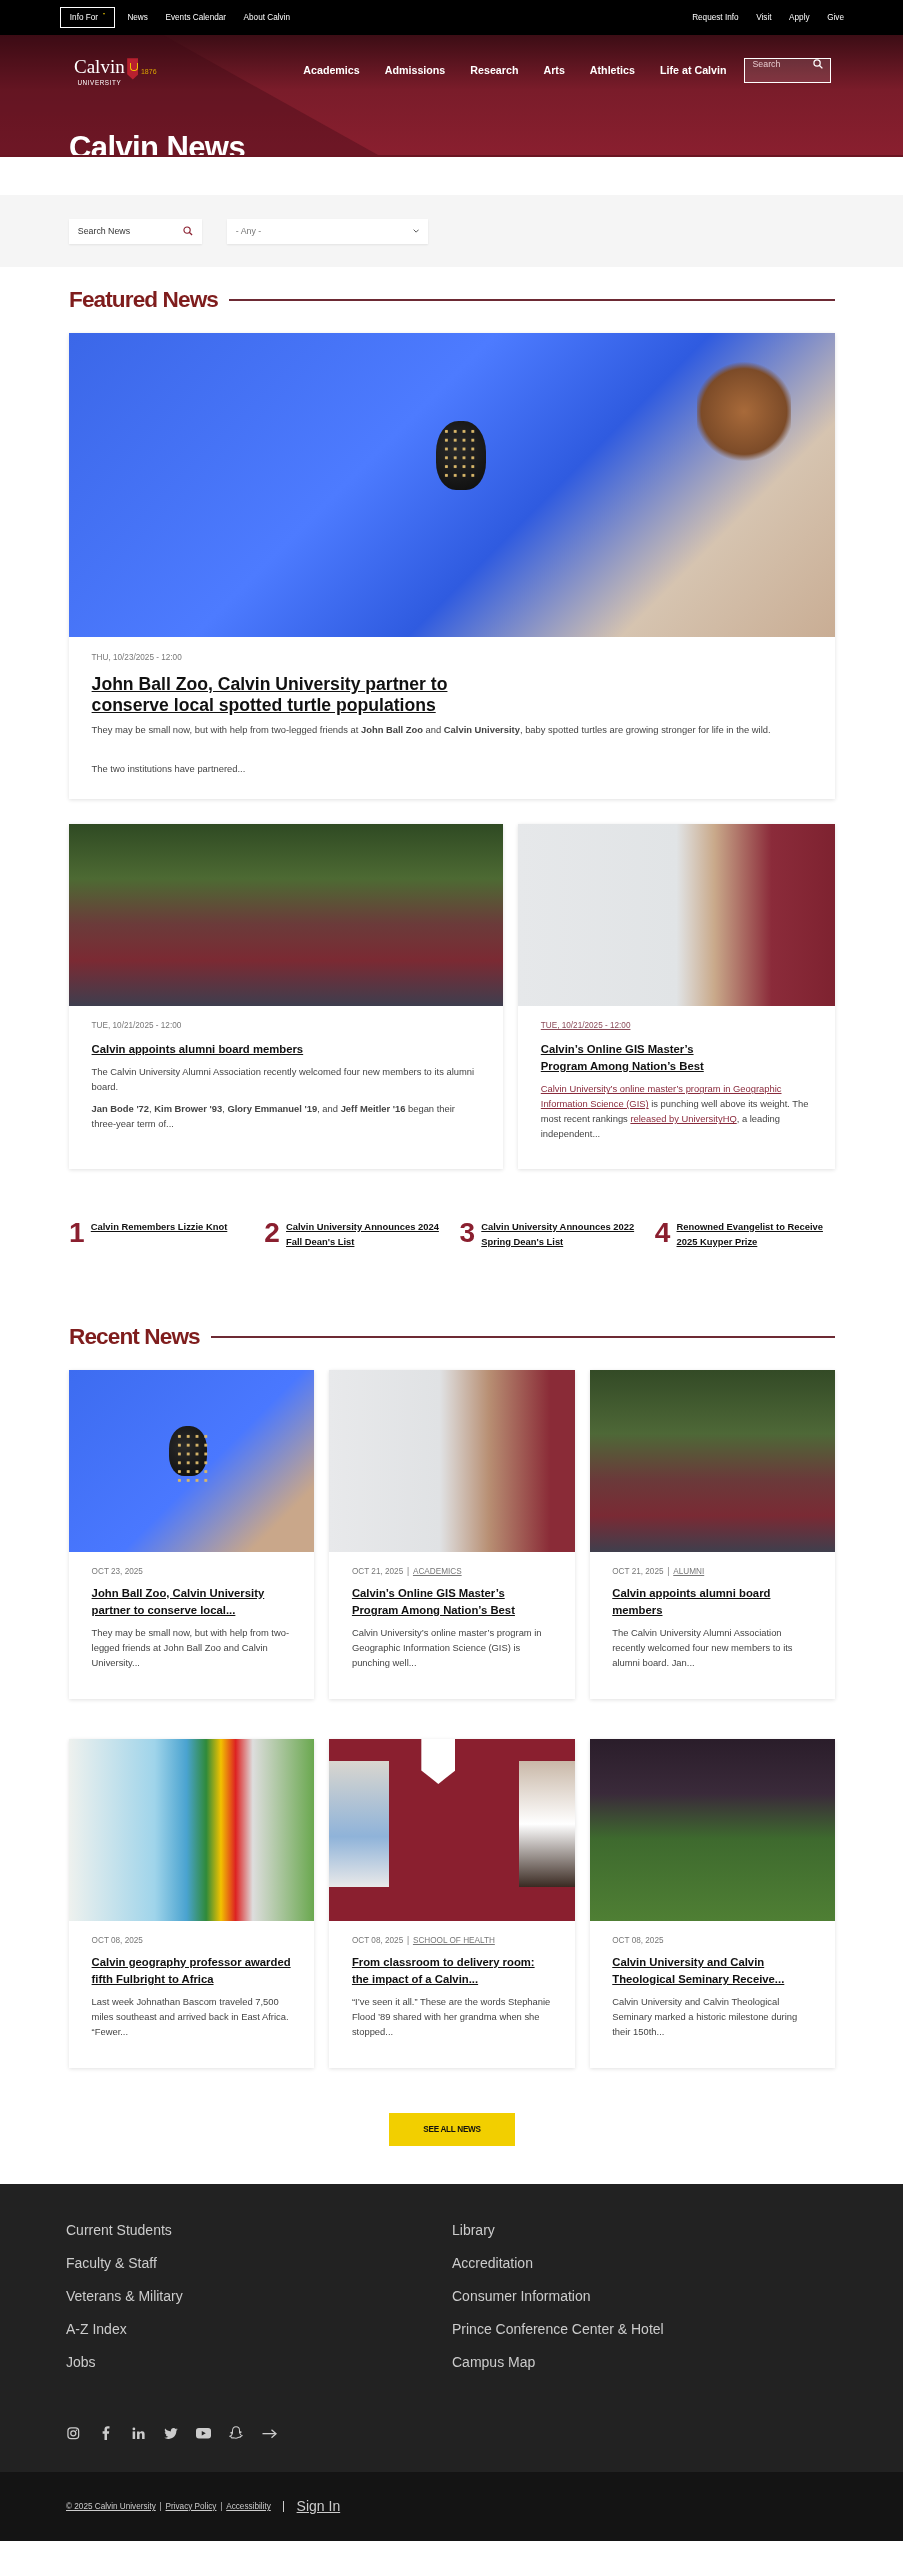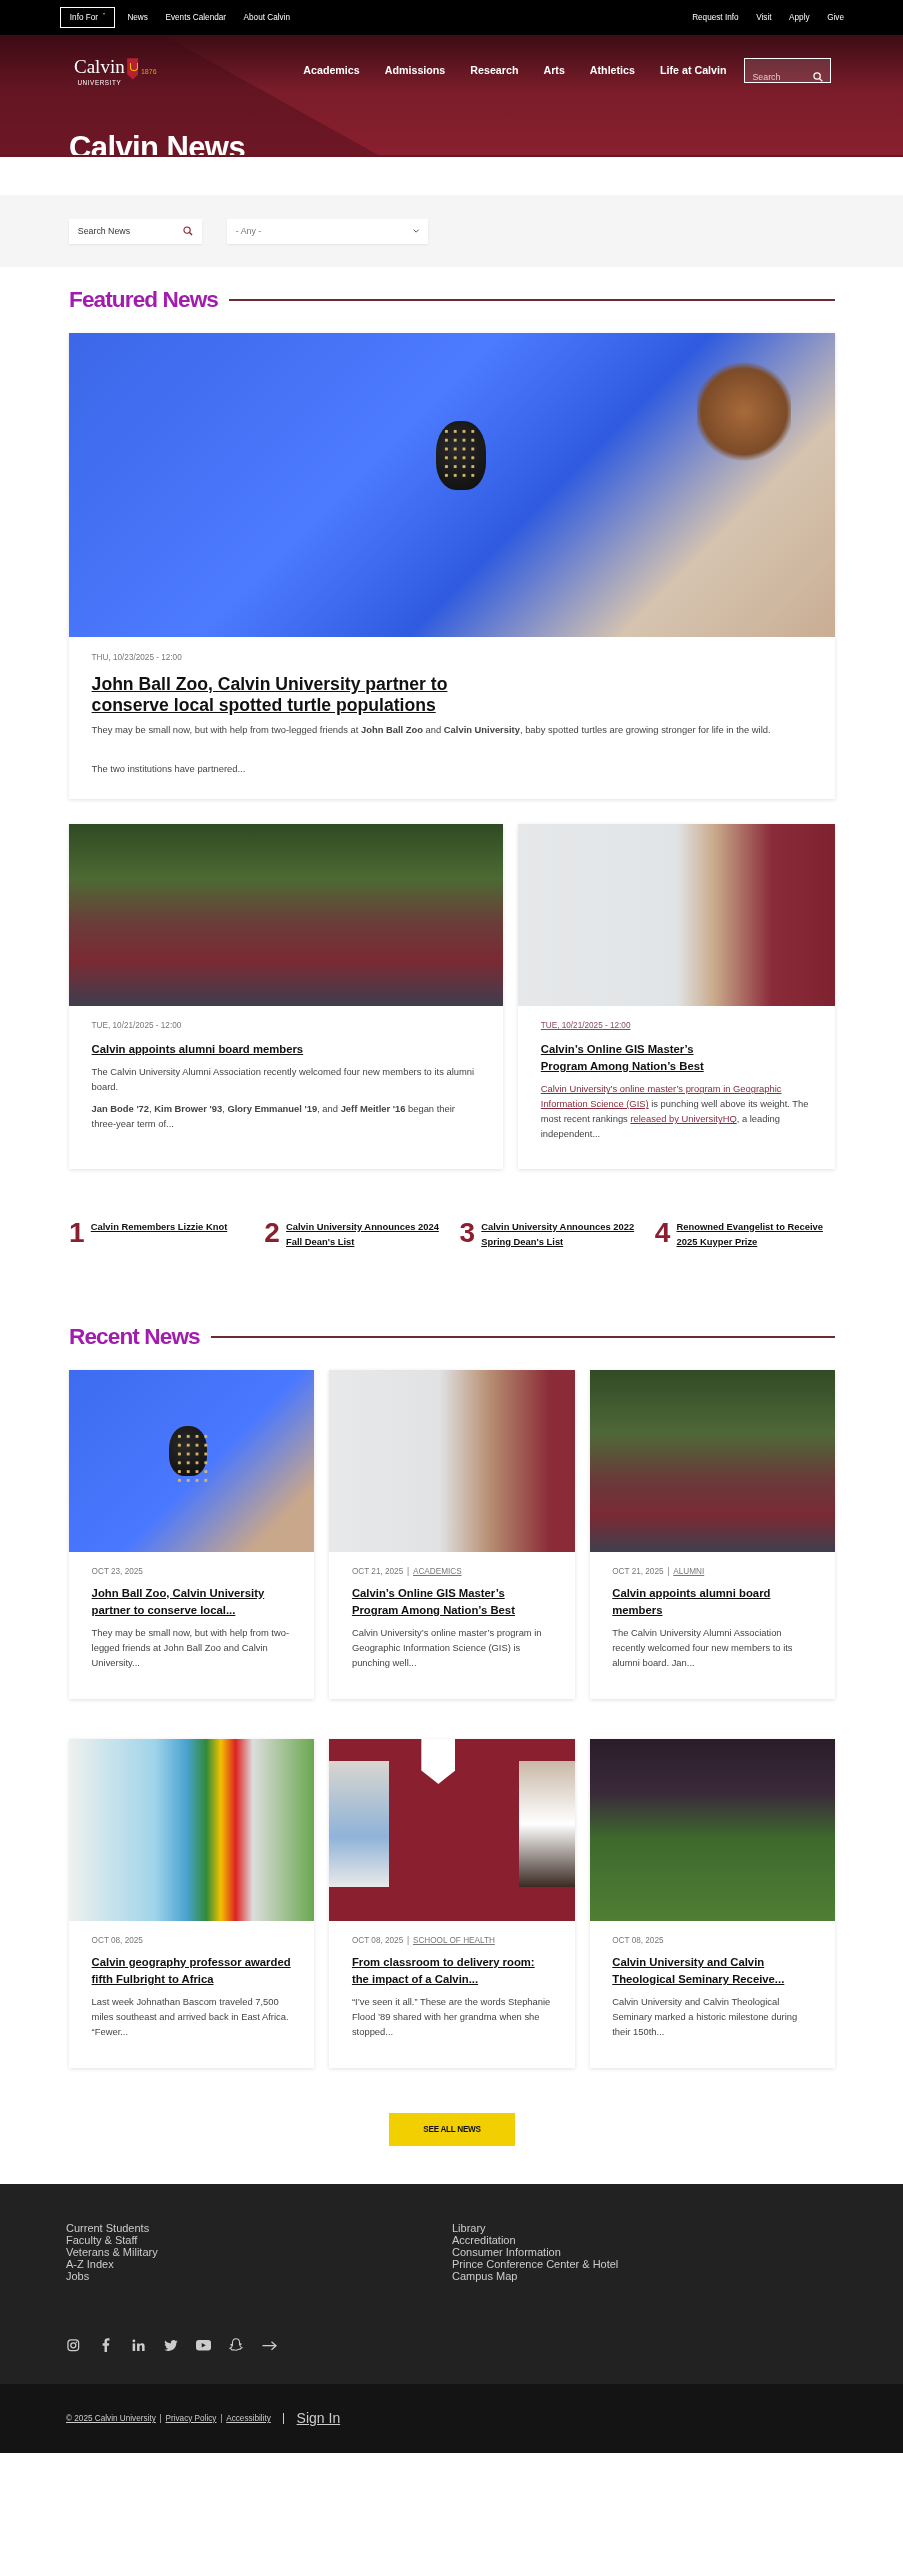--- a/index.html
+++ b/index.html
@@ -15,31 +15,31 @@
 .hero{height:122px;background:linear-gradient(180deg,#3c0d15 0%,#7a1c2a 45%,#8a1f2f 100%);position:relative;overflow:hidden}
 .hero .diag{position:absolute;left:0;top:0;width:439px;height:154px;background:rgba(60,10,20,.35);clip-path:polygon(0 0,163px 0,439px 154px,0 154px)}
 .hero .bottomline{position:absolute;left:0;right:0;bottom:0;height:2.5px;background:#6a1522}
 .logo{position:absolute;left:74px;top:22px;color:#fff;display:flex;align-items:flex-start;gap:2.5px}
 .logo .word{font-family:"Liberation Serif",serif;font-size:19px;line-height:1}
 .logo .uni{font-size:6.3px;letter-spacing:0.6px;text-align:center;margin-top:2.5px}
 .logo .shield{width:11.3px;height:21.3px;background:#b8202f;clip-path:polygon(0 0,100% 0,100% 75%,50% 100%,0 75%);position:relative;margin-top:1.3px}
 .logo .shield:after{content:"";position:absolute;left:2.5px;top:5px;width:6.3px;height:6.3px;border:1.3px solid #f0c200;border-radius:0 0 3.8px 3.8px;border-top:none}
 .logo .year{color:#d9a300;font-size:7px;margin-top:11.3px}
 .mainnav{position:absolute;right:73px;top:22.6px;display:flex;align-items:center;gap:25px;color:#fff;font-weight:bold;font-size:10.7px}
-.searchbox{width:87px;height:25px;border:0.9px solid #fff;background:rgba(255,255,255,.12);display:flex;align-items:flex-end;justify-content:space-between;padding:0 7.5px;font-weight:normal;font-size:8.8px;color:#e7c9cd;margin-left:-7.5px}
+.searchbox{width:87px;height:25px;border:0.9px solid #fff;background:rgba(255,255,255,.12);display:flex;align-items:flex-start;justify-content:space-between;padding:0 7.5px;font-weight:normal;font-size:8.8px;color:#e7c9cd;margin-left:-7.5px}
 .hero h1{position:absolute;left:69px;top:95px;color:#fff;font-size:31px;font-weight:bold;letter-spacing:-0.6px}
 
 .filters{margin-top:38px;height:72px;background:#f5f5f5;display:flex;align-items:center;padding:0 69px;gap:25px}
 .field{height:25px;background:#fff;box-shadow:0 0.6px 1.9px rgba(0,0,0,.08);display:flex;align-items:center;justify-content:space-between;padding:0 8.8px;font-size:8.8px}
 .field.search{width:133px;color:#333}
 .field.select{width:201px;color:#777}
 
 .sec{padding:0 69px}
 .sechead{display:flex;align-items:center;gap:11.3px;margin-bottom:20px}
-.sechead h2{font-size:22.6px;font-weight:bold;letter-spacing:-0.9px;white-space:nowrap;color:#a21caf}
+.sechead h2{font-size:22.6px;font-weight:bold;letter-spacing:-0.9px;white-space:nowrap;color:#7f1d1d}
 .sechead .line{flex:1;height:1.9px;background:#6d2a34}
 .card{background:#fff;box-shadow:0 0.6px 3.8px rgba(0,0,0,.12)}
 .img{width:100%;position:relative;overflow:hidden}
 .date{font-size:8.2px;color:#777}
 .title{color:#111;font-weight:bold;text-decoration:underline}
 .body{color:#444;line-height:1.6}
 
 .featured .img{height:304px;background:linear-gradient(135deg,#3b67e8 0%,#4d7bff 40%,#2f5be0 60%,#d6c4b0 80%,#c9ad94 100%)}
 .turtle{position:absolute;left:367px;top:88px;width:50px;height:69px;background:radial-gradient(circle at 40% 40%,#2a2a2a,#0c0c0c);border-radius:45% 45% 40% 40%}
 .turtle:before{content:"";position:absolute;left:6.3px;top:6.3px;width:38px;height:50px;background:radial-gradient(#d9b76a 1.3px,transparent 1.9px) 0 0/8.8px 8.8px}
@@ -66,21 +66,21 @@
 .grid3 .card{margin-bottom:25px}
 .grid3 .img{height:182px}
 .grid3 .content{padding:15px 22.6px 22.6px;min-height:147px}
 .grid3 .title{font-size:11.3px;line-height:1.55;margin:8.8px 0 5px}
 .grid3 .body{font-size:9.4px}
 .cat{color:#777;text-decoration:underline}
 .sep{margin:0 3.8px;color:#777}
 .seeall{display:block;width:63px;margin:20px auto 0;background:#f2cf00;width:126px;height:33px;font-size:8.2px;font-weight:bold;color:#111;border:none;letter-spacing:-0.3px}
 
 .footer{margin-top:38px;background:#222;padding:38px 66px 31px;color:#ccc}
-.flinks{display:grid;grid-template-columns:386px 1fr;font-size:11px}
+.flinks{display:grid;grid-template-columns:386px 1fr;row-gap:17px;font-size:14px}
 .social{display:flex;gap:17.6px;margin-top:56px;align-items:center}
 .social span{width:15px;height:15px;display:inline-flex;align-items:center;justify-content:center;color:#ccc}
 .legal{background:#141414;height:69px;display:flex;align-items:center;padding:0 66px;font-size:8.2px;color:#ccc;gap:3.8px}
 .legal a{text-decoration:underline}
 .legal .vbar{width:0.6px;height:11.3px;background:#ccc;margin:0 8.8px}
 .legal .signin{font-size:14px}
 </style>
 </head>
 <body>
 

